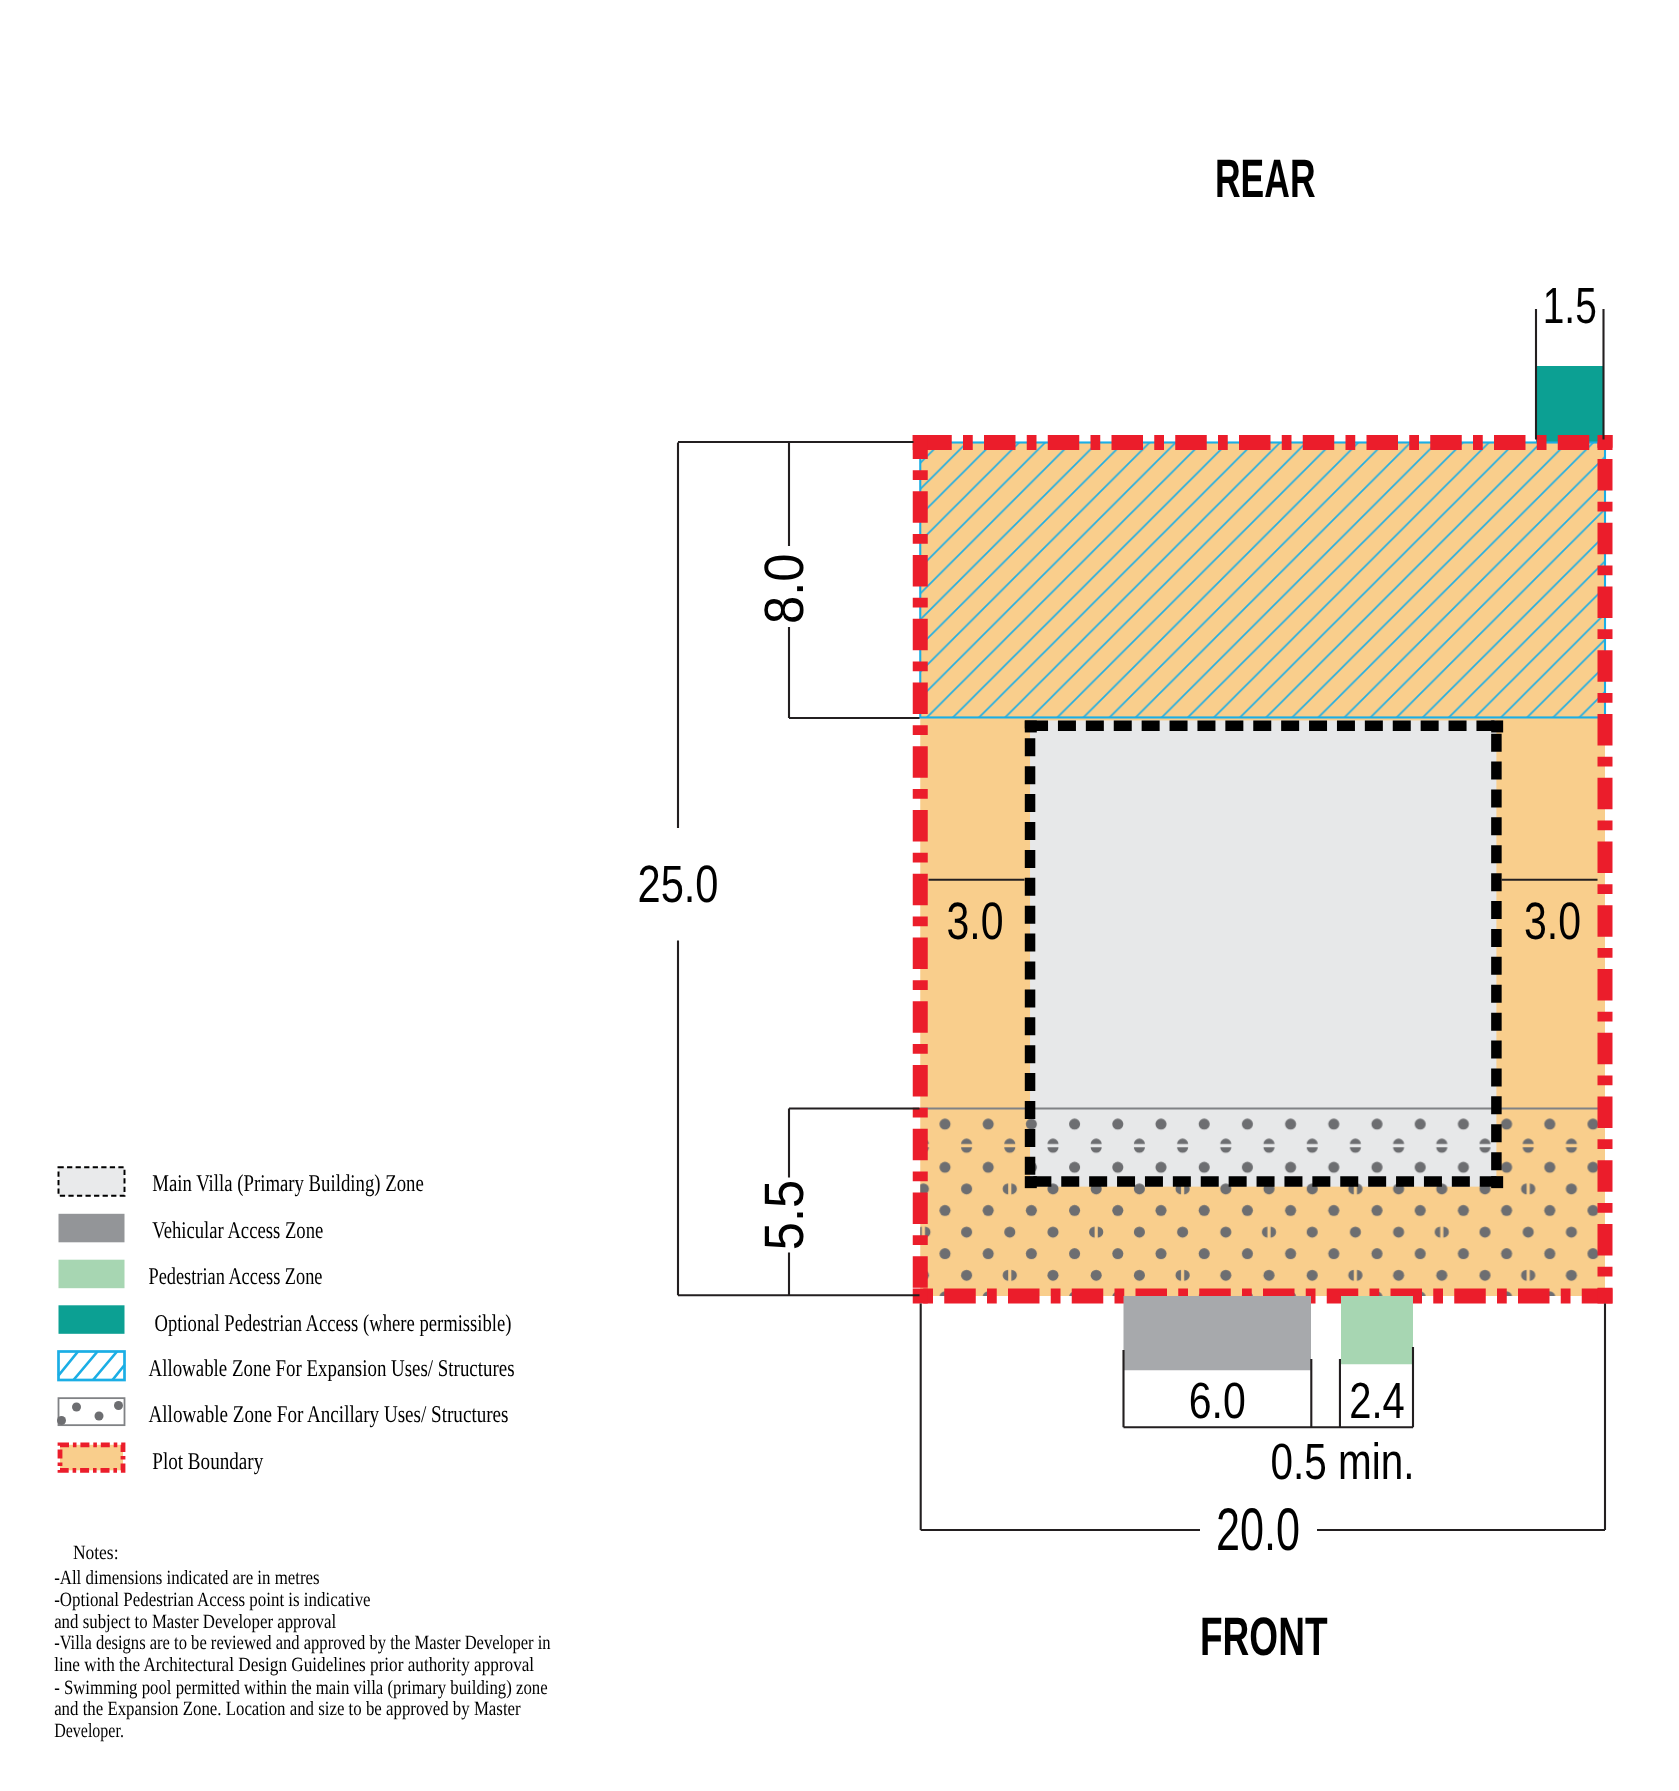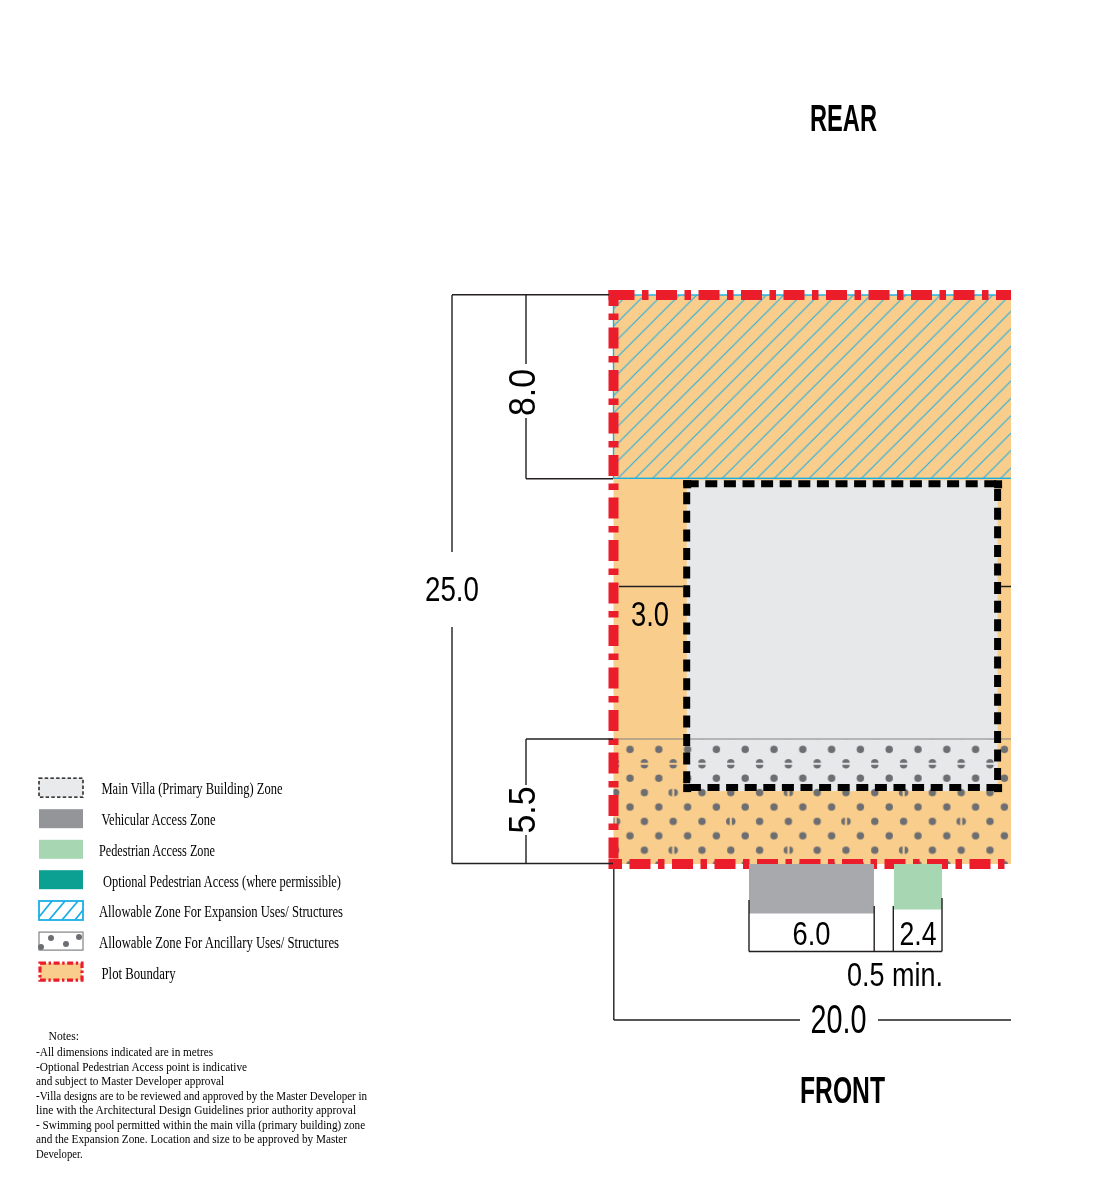--- a/index.html
+++ b/index.html
@@ -1,17 +1,17 @@
 <!DOCTYPE html>
 <html><head>
 <meta charset="utf-8">
 <title>Plot Diagram</title>
 <style>
   html,body{margin:0;padding:0;background:#ffffff;}
-  .wrap{position:relative;width:1011px;height:1194px;background:#ffffff;overflow:hidden;}
+  .wrap{position:relative;width:1119px;height:1194px;background:#ffffff;overflow:hidden;}
   svg{display:block;}
 </style>
 </head>
 <body>
 <div class="wrap">
 <svg width="1119" height="1194" viewBox="0 0 1119 1194" xmlns="http://www.w3.org/2000/svg" font-family="Liberation Sans, sans-serif">
 <defs>
   <pattern id="hatch" patternUnits="userSpaceOnUse" width="17.4" height="17.4">
     <path d="M0,17.4 L17.4,0 M-4.35,4.35 L4.35,-4.35 M13.05,21.75 L21.75,13.05" stroke="#22AEE2" stroke-width="1.15" fill="none"></path>
   </pattern>

